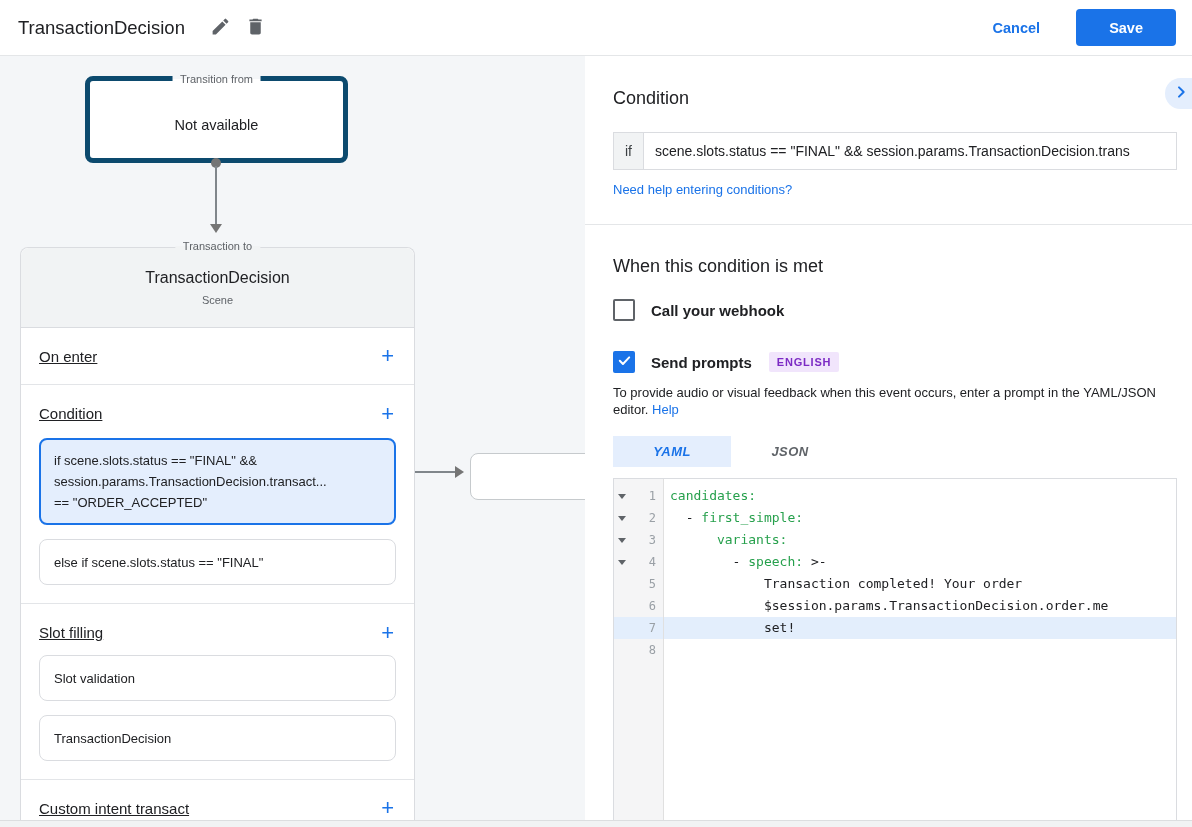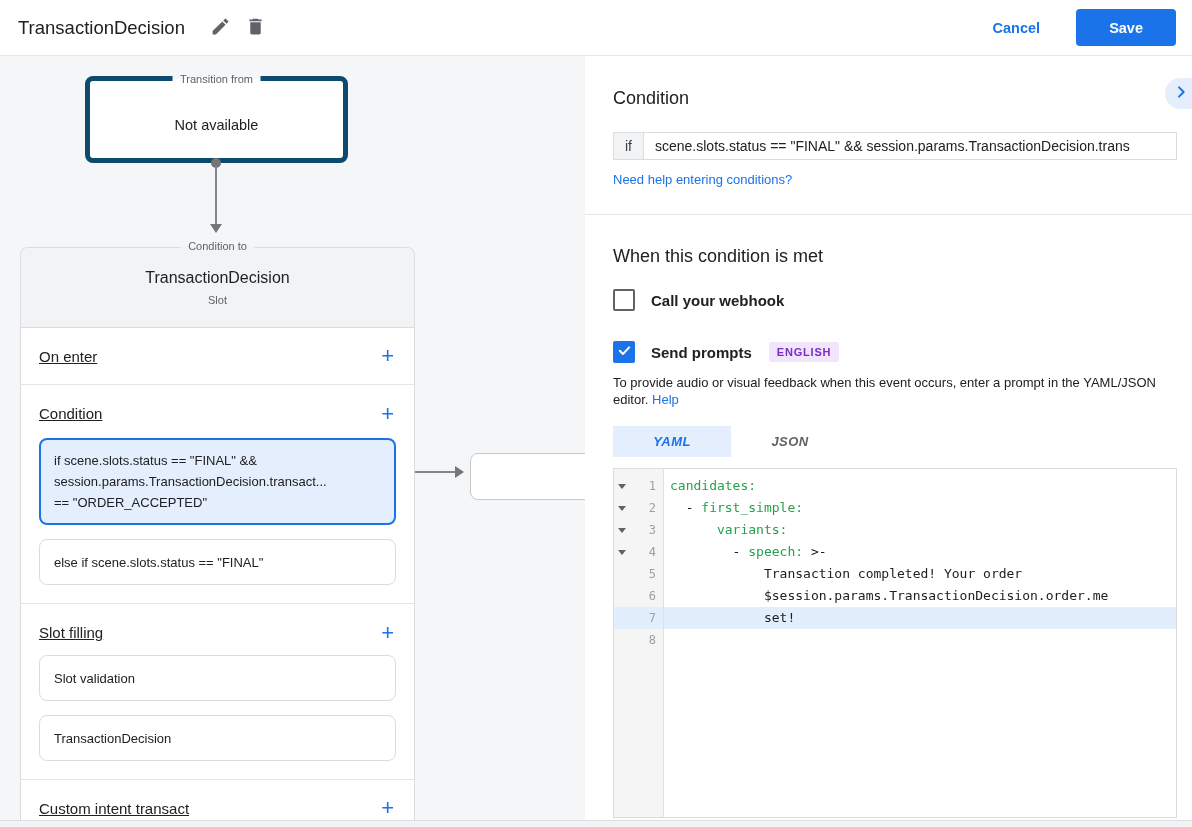--- a/index.html
+++ b/index.html
@@ -42,21 +42,21 @@
   .sect-head{display:flex;align-items:center;justify-content:space-between;height:31px;}
   .cond-card-selected{margin-top:9px;background:var(--sel-bg);border:2px solid var(--accent);border-radius:8px;padding:10px 13px;box-sizing:border-box;font-size:13px;color:#202124;line-height:21px;}
   .node-card{margin-top:14px;background:#fff;border:1px solid #dadce0;border-radius:8px;height:46px;display:flex;align-items:center;padding:0 14px;box-sizing:border-box;font-size:13px;color:#202124;}
   .slot-first{margin-top:7px;}
 
   
   .panel{position:absolute;top:56px;left:585px;right:0;bottom:0;background:#fff;z-index:10;padding:0 15px 0 28px;box-sizing:border-box;}
   .panel h2{font-size:18px;font-weight:400;color:#202124;margin:0;height:24px;line-height:24px;}
   .h-condition{margin-top:30px !important;}
   .chevron-pill{position:absolute;top:22px;right:0;width:27px;height:31px;background:#e4eefd;border:none;border-radius:16px 0 0 16px;cursor:pointer;display:flex;align-items:center;justify-content:center;padding:0 2px 0 6px;}
-  .if-row{display:flex;margin-top:22px;height:28px;}
+  .if-row{display:flex;margin-top:22px;height:38px;}
   .if-prefix{width:30px;background:#f1f3f4;border:1px solid #dadce0;border-right:none;display:flex;align-items:center;justify-content:center;font-size:14px;color:#3c4043;box-sizing:border-box;}
   .if-input{flex:1;border:1px solid #dadce0;font-size:14px;color:#202124;padding:0 11px;font-family:inherit;box-sizing:border-box;outline:none;}
   .help-link{display:inline-block;margin-top:12px;font-size:13px;color:var(--accent);text-decoration:none;}
   .panel-divider{height:1px;background:#e4e6e8;margin:26px -15px 0 -28px;}
   .h-when{margin-top:29px !important;}
   .cb-row{display:flex;align-items:center;margin-top:20px;height:24px;}
   .cb-row2{margin-top:28px;}
   .cb-unchecked{width:18px;height:18px;border:2px solid #5f6368;border-radius:2px;background:#fff;box-sizing:content-box;cursor:pointer;}
   .cb-checked{width:22px;height:22px;border-radius:2px;background:var(--accent);display:flex;align-items:center;justify-content:center;cursor:pointer;}
   .cb-label{font-size:15px;font-weight:700;color:#202124;margin-left:16px;}
@@ -120,25 +120,25 @@
     <div class="dot" style="left:211px;top:102px;"></div>
     <div class="vline" style="left:215px;top:110px;height:59px;"></div>
     <div class="arrow-down" style="left:210px;top:168px;"></div>
 
     <div class="hline" style="left:400px;top:415px;width:55px;"></div>
     <div class="dot" style="left:392px;top:411px;"></div>
     <div class="arrow-right" style="left:455px;top:410px;"></div>
     <div class="mid-box"></div>
 
     <div class="scene-card">
-      <span class="legend">Condition to</span>
+      <span class="legend">Transaction to</span>
 
       <div class="scene-header">
         <div class="scene-title">TransactionDecision</div>
-        <div class="scene-subtitle">Slot</div>
+        <div class="scene-subtitle">Scene</div>
       </div>
 
       <div class="srow">
         <span class="srow-label">On enter</span>
         <button class="plus">+</button>
       </div>
 
       <div class="sect">
         <div class="sect-head">
           <span class="sect-label">Condition</span>

